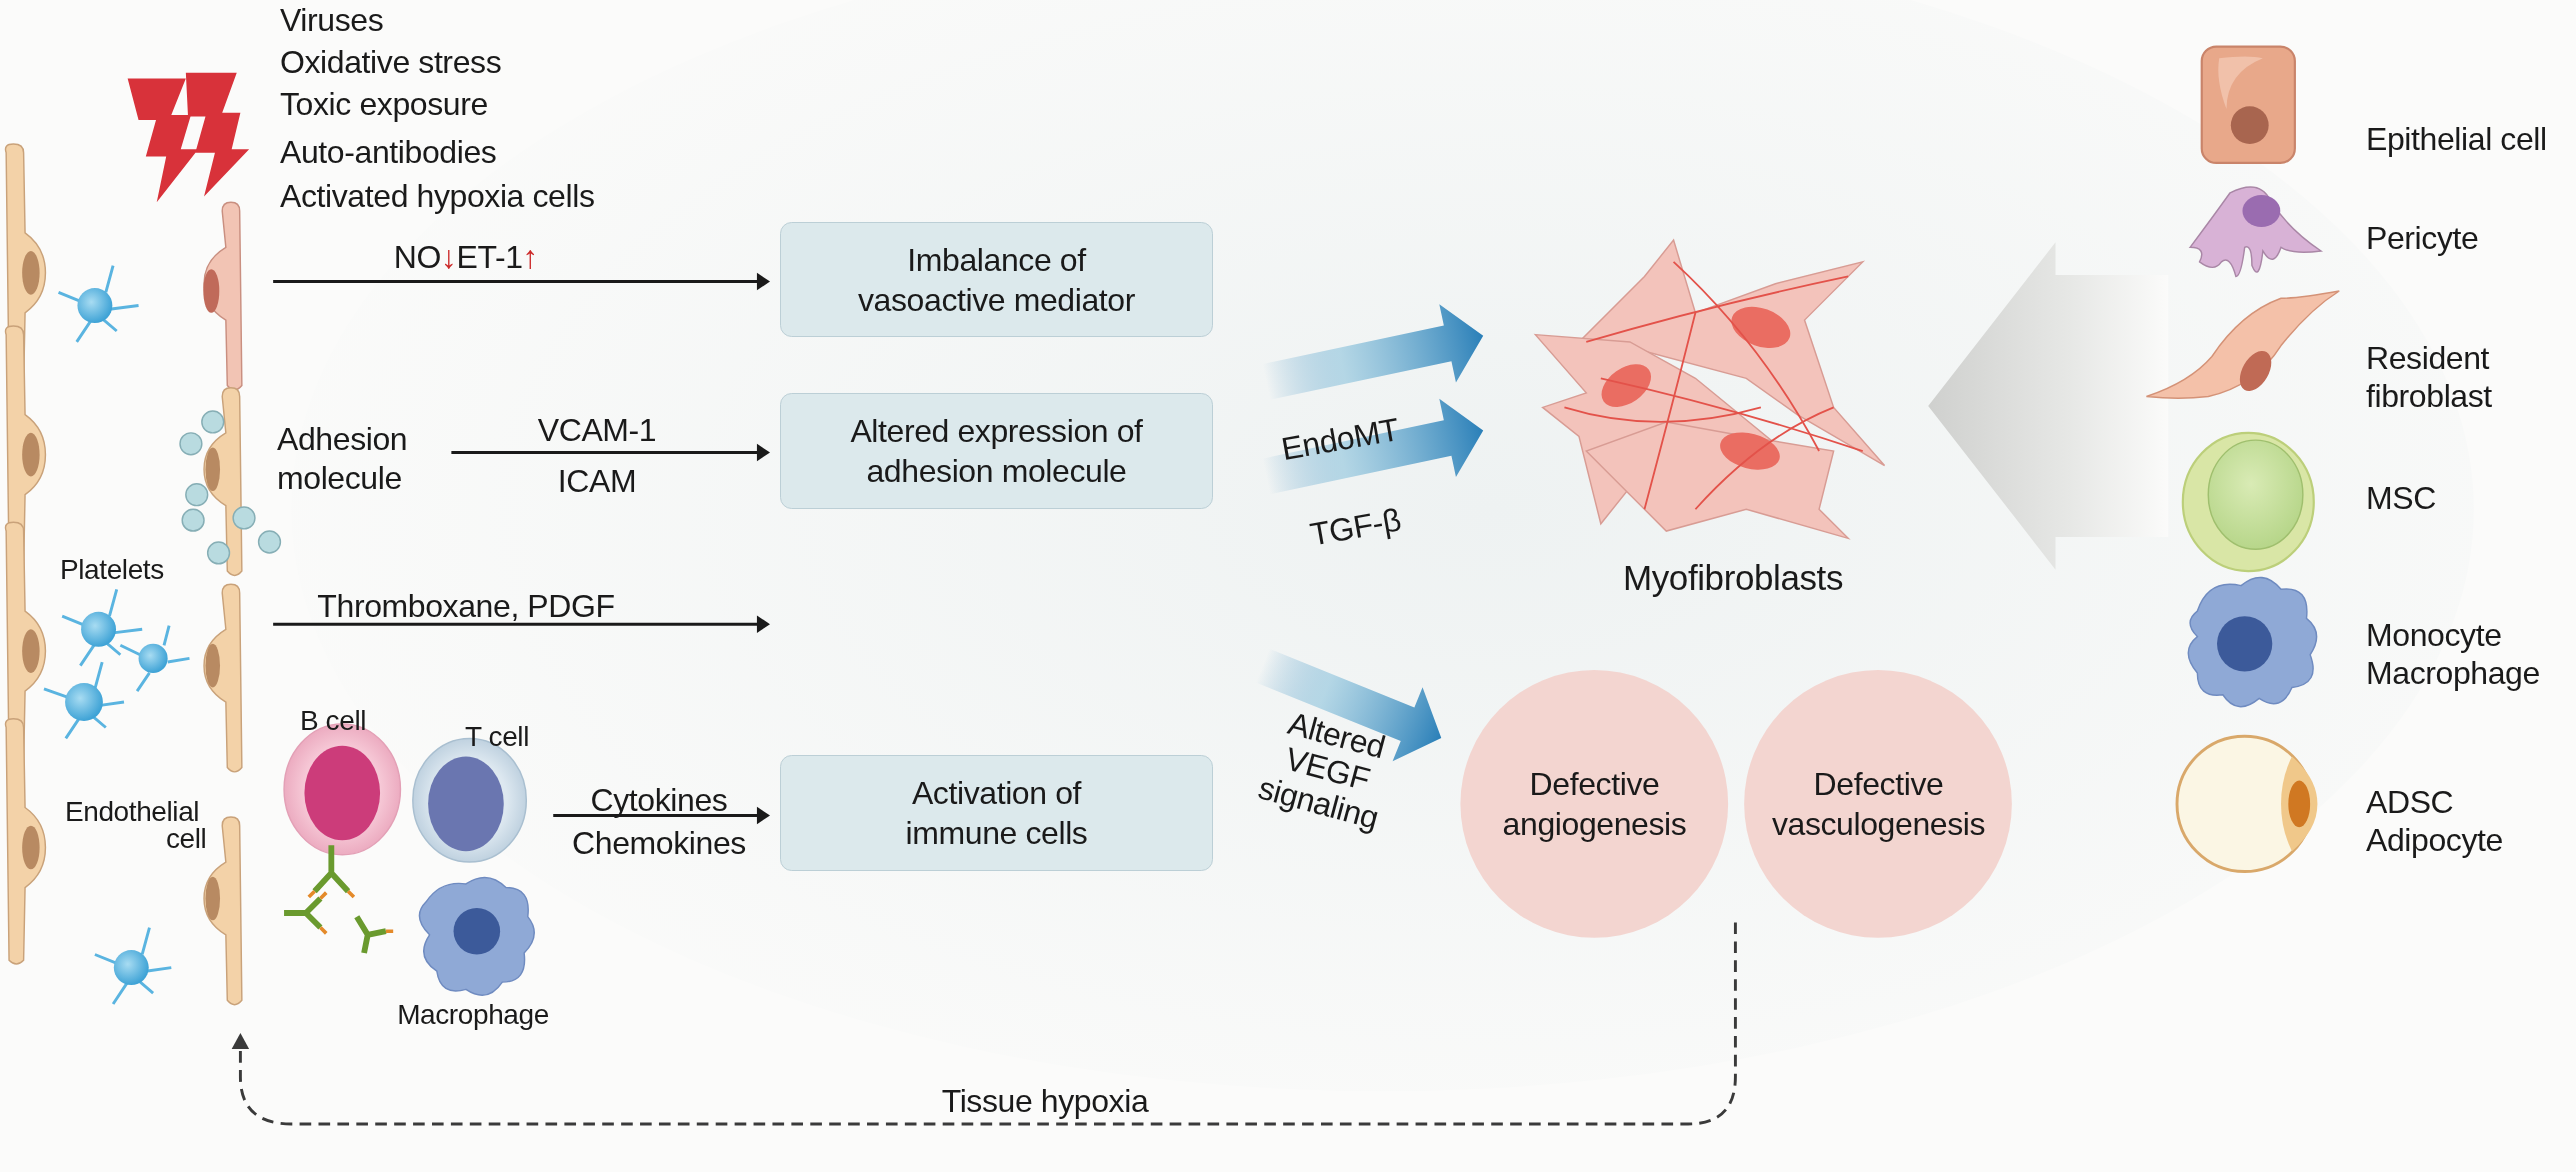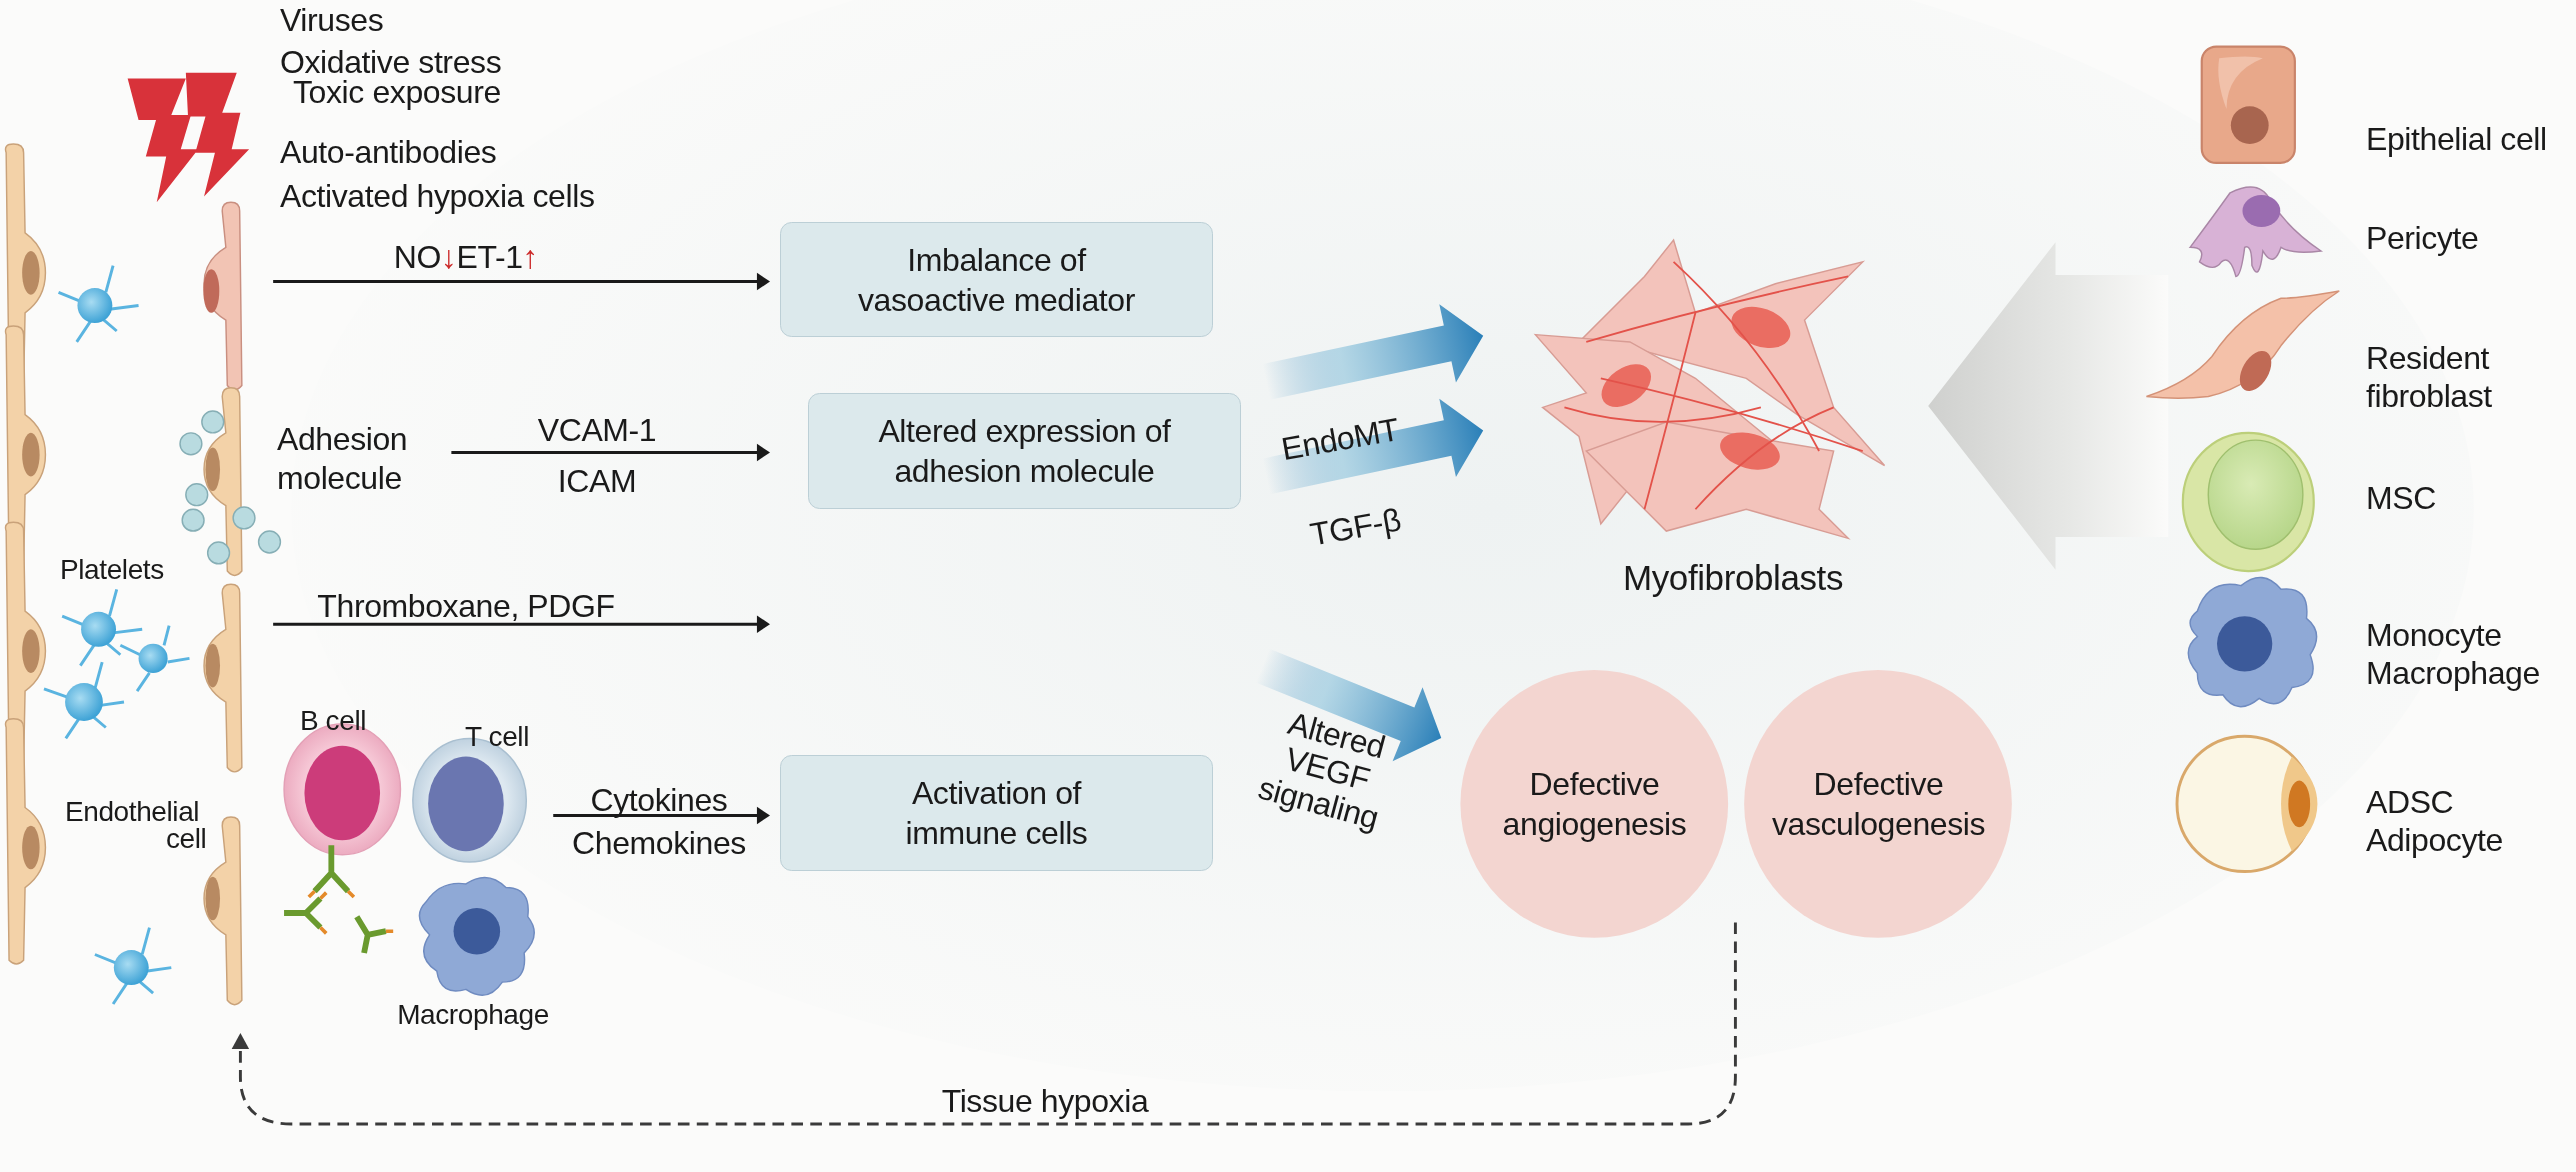--- a/index.html
+++ b/index.html
@@ -222,21 +222,21 @@
     <path d="M3150 1040 q35 30 35 65 q0 35 -35 65 q-15 -30 -15 -65 q0 -35 15 -65 Z" fill="#f0c88a"></path>
     <ellipse cx="3160" cy="1105" rx="15" ry="32" fill="#d07822"></ellipse>
   </g>
 
   <path d="M2385 1268 L2385 1480 Q2385 1545 2320 1545 L400 1545 Q330 1545 330 1480 L330 1440" fill="none" stroke="#3a3a3a" stroke-width="4" stroke-dasharray="16 10"></path>
   <polygon points="318,1442 342,1442 330,1420" fill="#3a3a3a"></polygon>
 </svg>
 
 <div class="lbl" style="left:280px; top:1.5px;">Viruses</div>
 <div class="lbl" style="left:280px; top:44px;">Oxidative stress</div>
-<div class="lbl" style="left:280px; top:74px;margin-left:13px;">Toxic exposure</div>
+<div class="lbl" style="left:280px; top:86px;">Toxic exposure</div>
 <div class="lbl" style="left:280px; top:134px;">Auto-antibodies</div>
 <div class="lbl" style="left:280px; top:178px;">Activated hypoxia cells</div>
 
 <div class="lbl c" style="left:466px; top:239px;">
   <span>NO</span><span class="red">↓</span><span>ET-1</span><span class="red">↑</span>
 </div>
 <div class="lbl" style="left:277px; top:421px;">Adhesion</div>
 <div class="lbl" style="left:277px; top:460px;">molecule</div>
 <div class="lbl c" style="left:597px; top:412px;">VCAM-1</div>
 <div class="lbl c" style="left:597px; top:463px;">ICAM</div>
@@ -250,21 +250,21 @@
 <div class="lbl small c" style="left:333px; top:704px;">B cell</div>
 <div class="lbl small c" style="left:469px; top:720px;margin-left:28px;">T cell</div>
 <div class="lbl small c" style="left:473px; top:998px;">Macrophage</div>
 
 <div class="box" style="top:222px; height:115px;">
   <div>
         <div>Imbalance of</div>
         <div>vasoactive mediator</div>
       </div>
 </div>
-<div class="box" style="top:393px; height:116px;margin-left:28px;">
+<div class="box" style="top:393px; height:116px;">
   <div>
         <div>Altered expression of</div>
         <div>adhesion molecule</div>
       </div>
 </div>
 <div class="box" style="top:755px; height:116px;">
   <div>
         <div>Activation of</div>
         <div>immune cells</div>
       </div>

